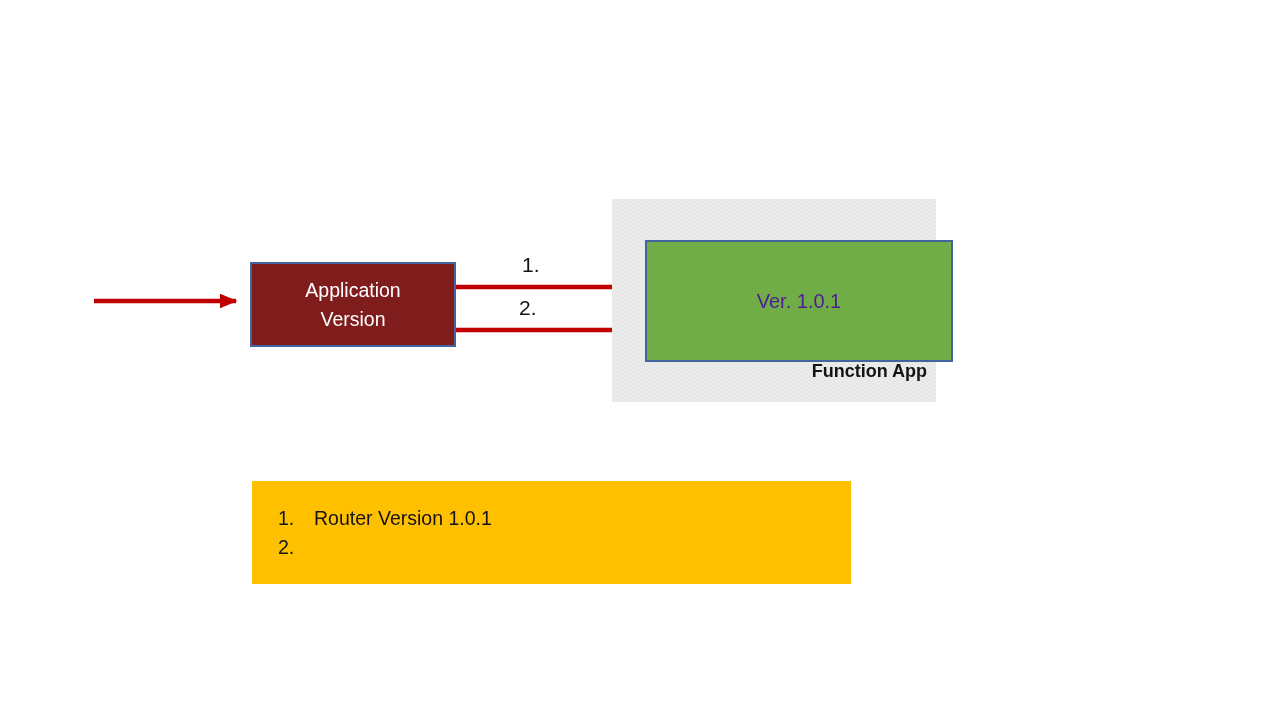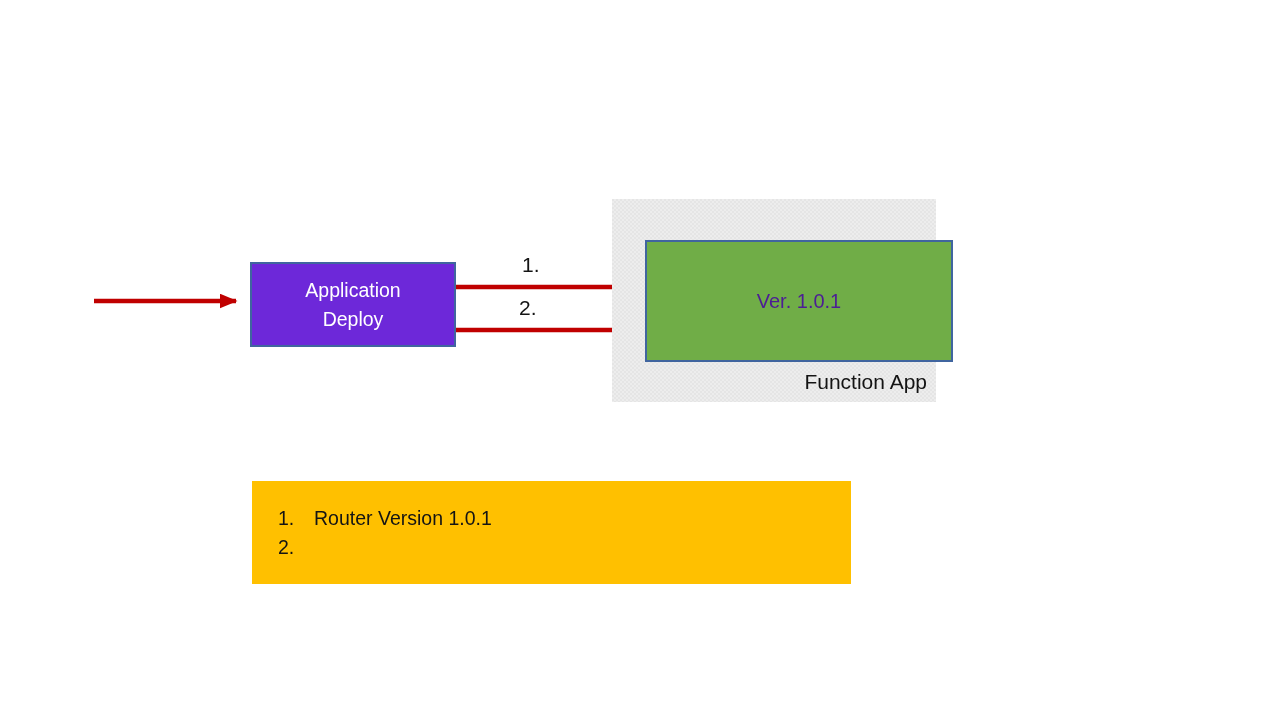--- a/index.html
+++ b/index.html
@@ -14,21 +14,21 @@
     position: absolute;
     left: 0; top: 0;
     width: 1280px; height: 720px;
   }
 
   
   .router-box {
     position: absolute;
     left: 250px; top: 262px;
     width: 206px; height: 85px;
-    background: #6d28d9;
+    background: #7f1d1d;
     border: 2px solid #40659f;
     color: #ffffff;
     display: flex;
     flex-direction: column;
     align-items: center;
     justify-content: center;
     font-size: 19.5px;
     line-height: 29px;
     text-align: center;
   }
@@ -37,24 +37,25 @@
   .function-app {
     position: absolute;
     left: 612px; top: 199px;
     width: 324px; height: 203px;
     background-color: #e9e9e9;
     background-image: repeating-conic-gradient(#ededed 0% 25%, #e5e5e5 0% 50%);
     background-size: 4px 4px;
   }
   .function-app-label {
     position: absolute;
-    right: 9px; bottom: 8px;
-    font-size: 21px;
+    right: 9px; bottom: 20px;
+    font-size: 18px;
     color: #141414;
     white-space: nowrap;
+    font-weight: bold;
   }
 
   
   .version-box {
     position: absolute;
     left: 33px; top: 41px;
     width: 308px; height: 122px;
     background: #70ad47;
     border: 2px solid #40659f;
     color: #4c1d95;
@@ -107,21 +108,21 @@
         <path d="M0,0 L12,5 L0,10 Z" fill="#c00000"></path>
       </marker>
     </defs>
     <line x1="94" y1="301" x2="236" y2="301" stroke="#c00000" stroke-width="4.5" marker-end="url(#arrowhead)"></line>
     <line x1="456" y1="287" x2="632" y2="287" stroke="#c00000" stroke-width="4.5" marker-end="url(#arrowhead)"></line>
     <line x1="456" y1="330" x2="632" y2="330" stroke="#c00000" stroke-width="4.5" marker-end="url(#arrowhead)"></line>
   </svg>
 
   <div class="router-box">
     <span>Application</span>
-    <span>Deploy</span>
+    <span>Version</span>
   </div>
 
   <span class="arrow-label arrow-label-1">1.</span>
   <span class="arrow-label arrow-label-2">2.</span>
 
   <div class="function-app">
     <div class="version-box">
       <span>Ver. 1.0.1</span>
     </div>
     <span class="function-app-label">Function App</span>

